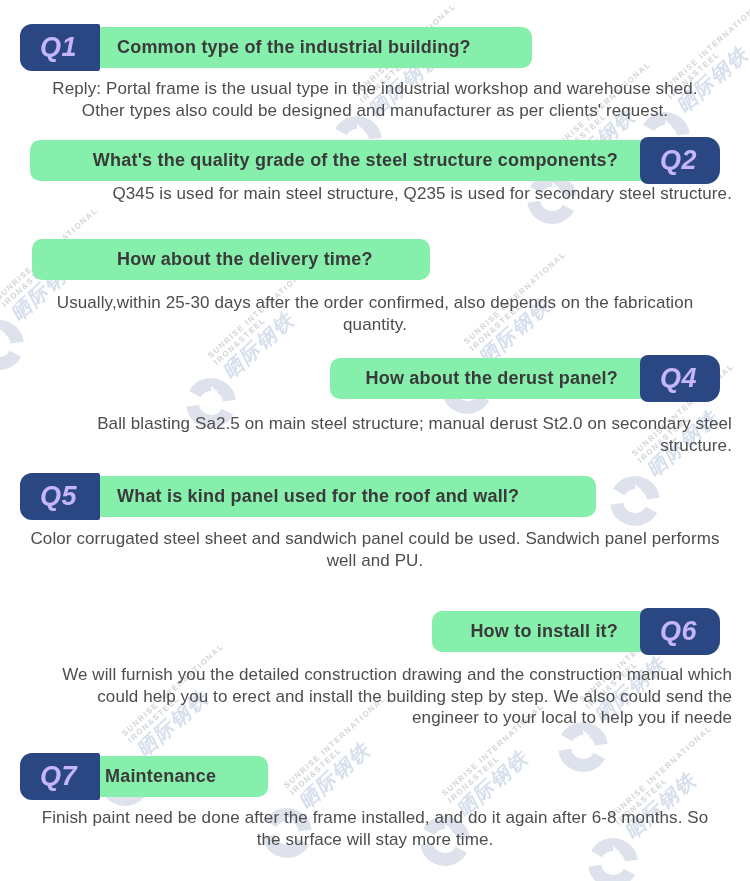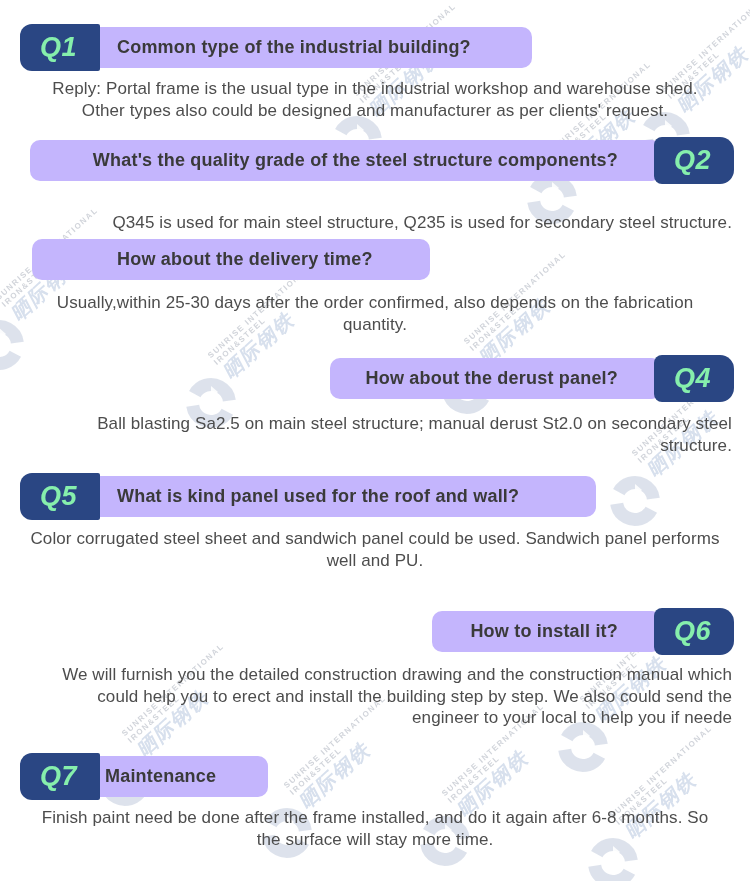--- a/index.html
+++ b/index.html
@@ -23,37 +23,37 @@
   .wm-cjk{
     display:block;font-size:20px;font-weight:bold;font-style:italic;
     letter-spacing:2px;color:#a9bbd8;opacity:.85;
   }
   .wm-circle{position:absolute;left:0;top:62px;}
   
   #content{position:absolute;inset:0;z-index:2;}
   .sec{position:absolute;left:0;width:750px;}
   .qrow{position:absolute;left:0;top:0;width:750px;height:47px;}
   .bubble{
-    position:absolute;top:3px;height:41px;background:#c4b5fd;border-radius:10px;
+    position:absolute;top:3px;height:41px;background:#86efac;border-radius:10px;
     display:flex;align-items:center;
   }
   .bubble .qtext{
     width:100%;font-size:18px;font-weight:bold;color:#3a3a3a;
     letter-spacing:.2px;line-height:41px;white-space:nowrap;
   }
   .sec.left  .bubble .qtext{text-align:left;padding-left:85px;}
   .sec.right .bubble .qtext{text-align:right;padding-right:44px;}
   .badge{
     position:absolute;top:0;width:80px;height:47px;background:#2a4683;
     display:flex;align-items:center;justify-content:center;
   }
   .sec.left  .badge{left:20px;border-radius:12px 2px 2px 12px;}
-  .sec.right .badge{left:654px;border-radius:8px 14px 14px 8px;align-items:center;}
+  .sec.right .badge{left:640px;border-radius:8px 14px 14px 8px;align-items:center;}
   .badge span{
-    color:#86efac;font-size:27px;font-weight:bold;font-style:italic;
+    color:#c4b5fd;font-size:27px;font-weight:bold;font-style:italic;
     letter-spacing:.5px;padding-right:3px;
   }
   .answer{
     position:absolute;left:18px;width:714px;
     font-size:17px;line-height:21.5px;color:#4d4d4d;letter-spacing:.1px;
   }
   .answer.al{text-align:center;}
   .answer.ar{text-align:right;}
   .ans-line{display:block;white-space:nowrap;}
   .answer.ar .ans-line{direction:ltr;}
@@ -242,21 +242,21 @@
     <div class="sec right" style="top:137px">
       <div class="qrow">
         <div class="bubble" style="left:30px;width:632px">
           <span class="qtext">What's the quality grade of the steel structure components?</span>
         </div>
         <div class="badge">
           <span>Q2</span>
         </div>
       </div>
     </div>
-    <div class="answer ar" style="top:212px">
+    <div class="answer ar" style="top:183px">
       <span class="ans-line">Q345 is used for main steel structure, Q235 is used for secondary steel structure.</span>
     </div>
 
     <div class="sec left" style="top:236px">
       <div class="qrow">
         <div class="bubble" style="left:32px;width:398px">
           <span class="qtext">How about the delivery time?</span>
         </div>
       </div>
     </div>

